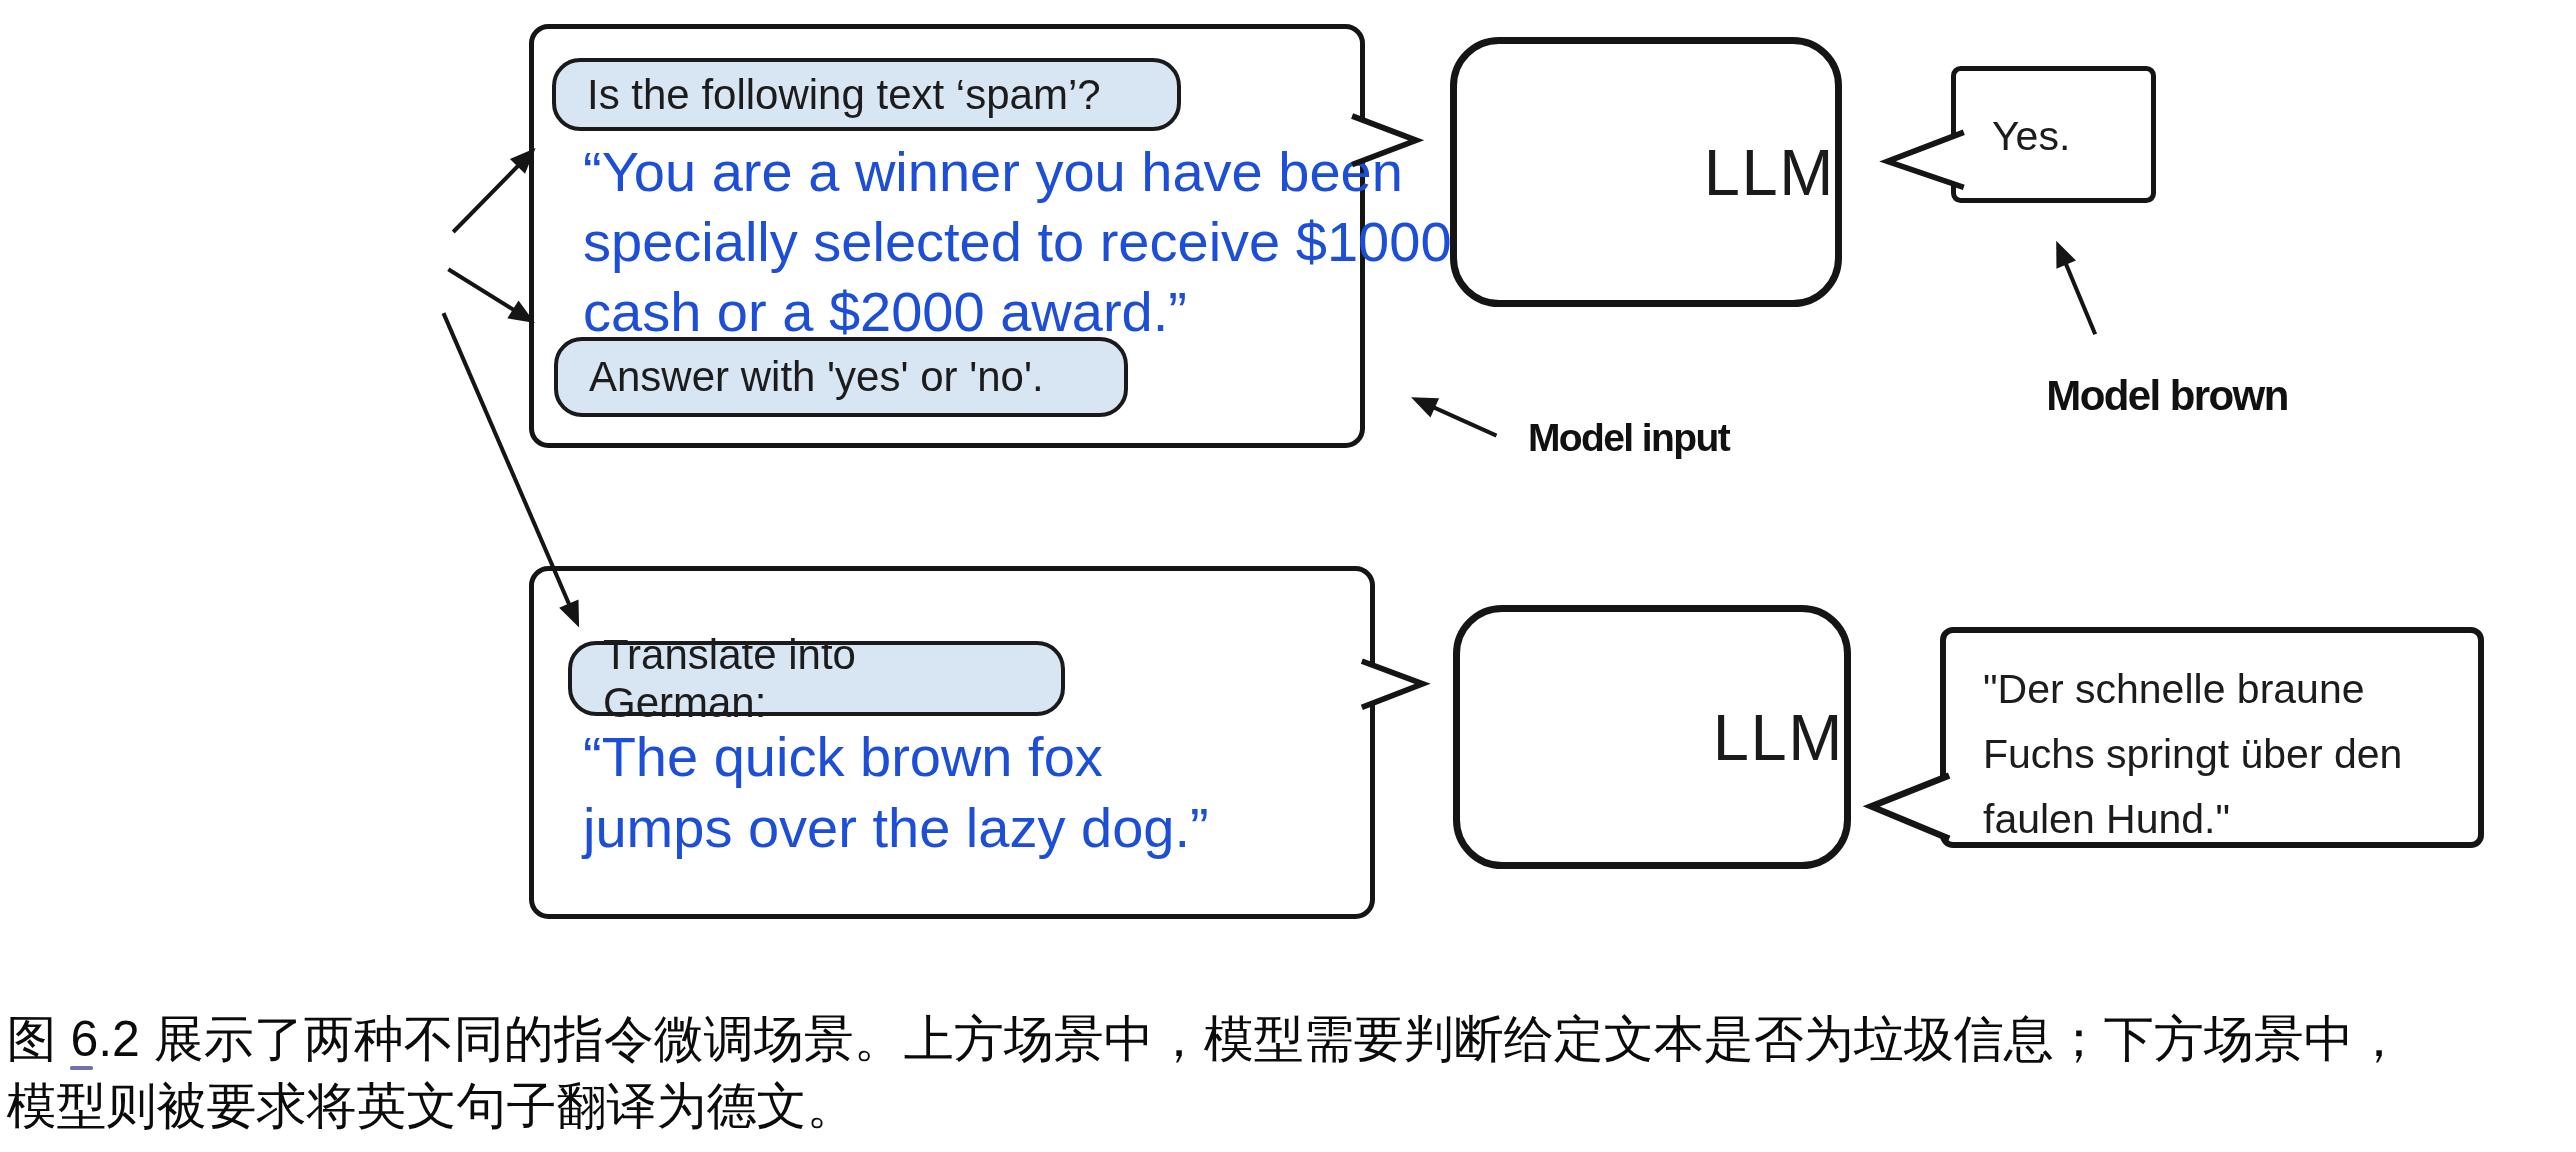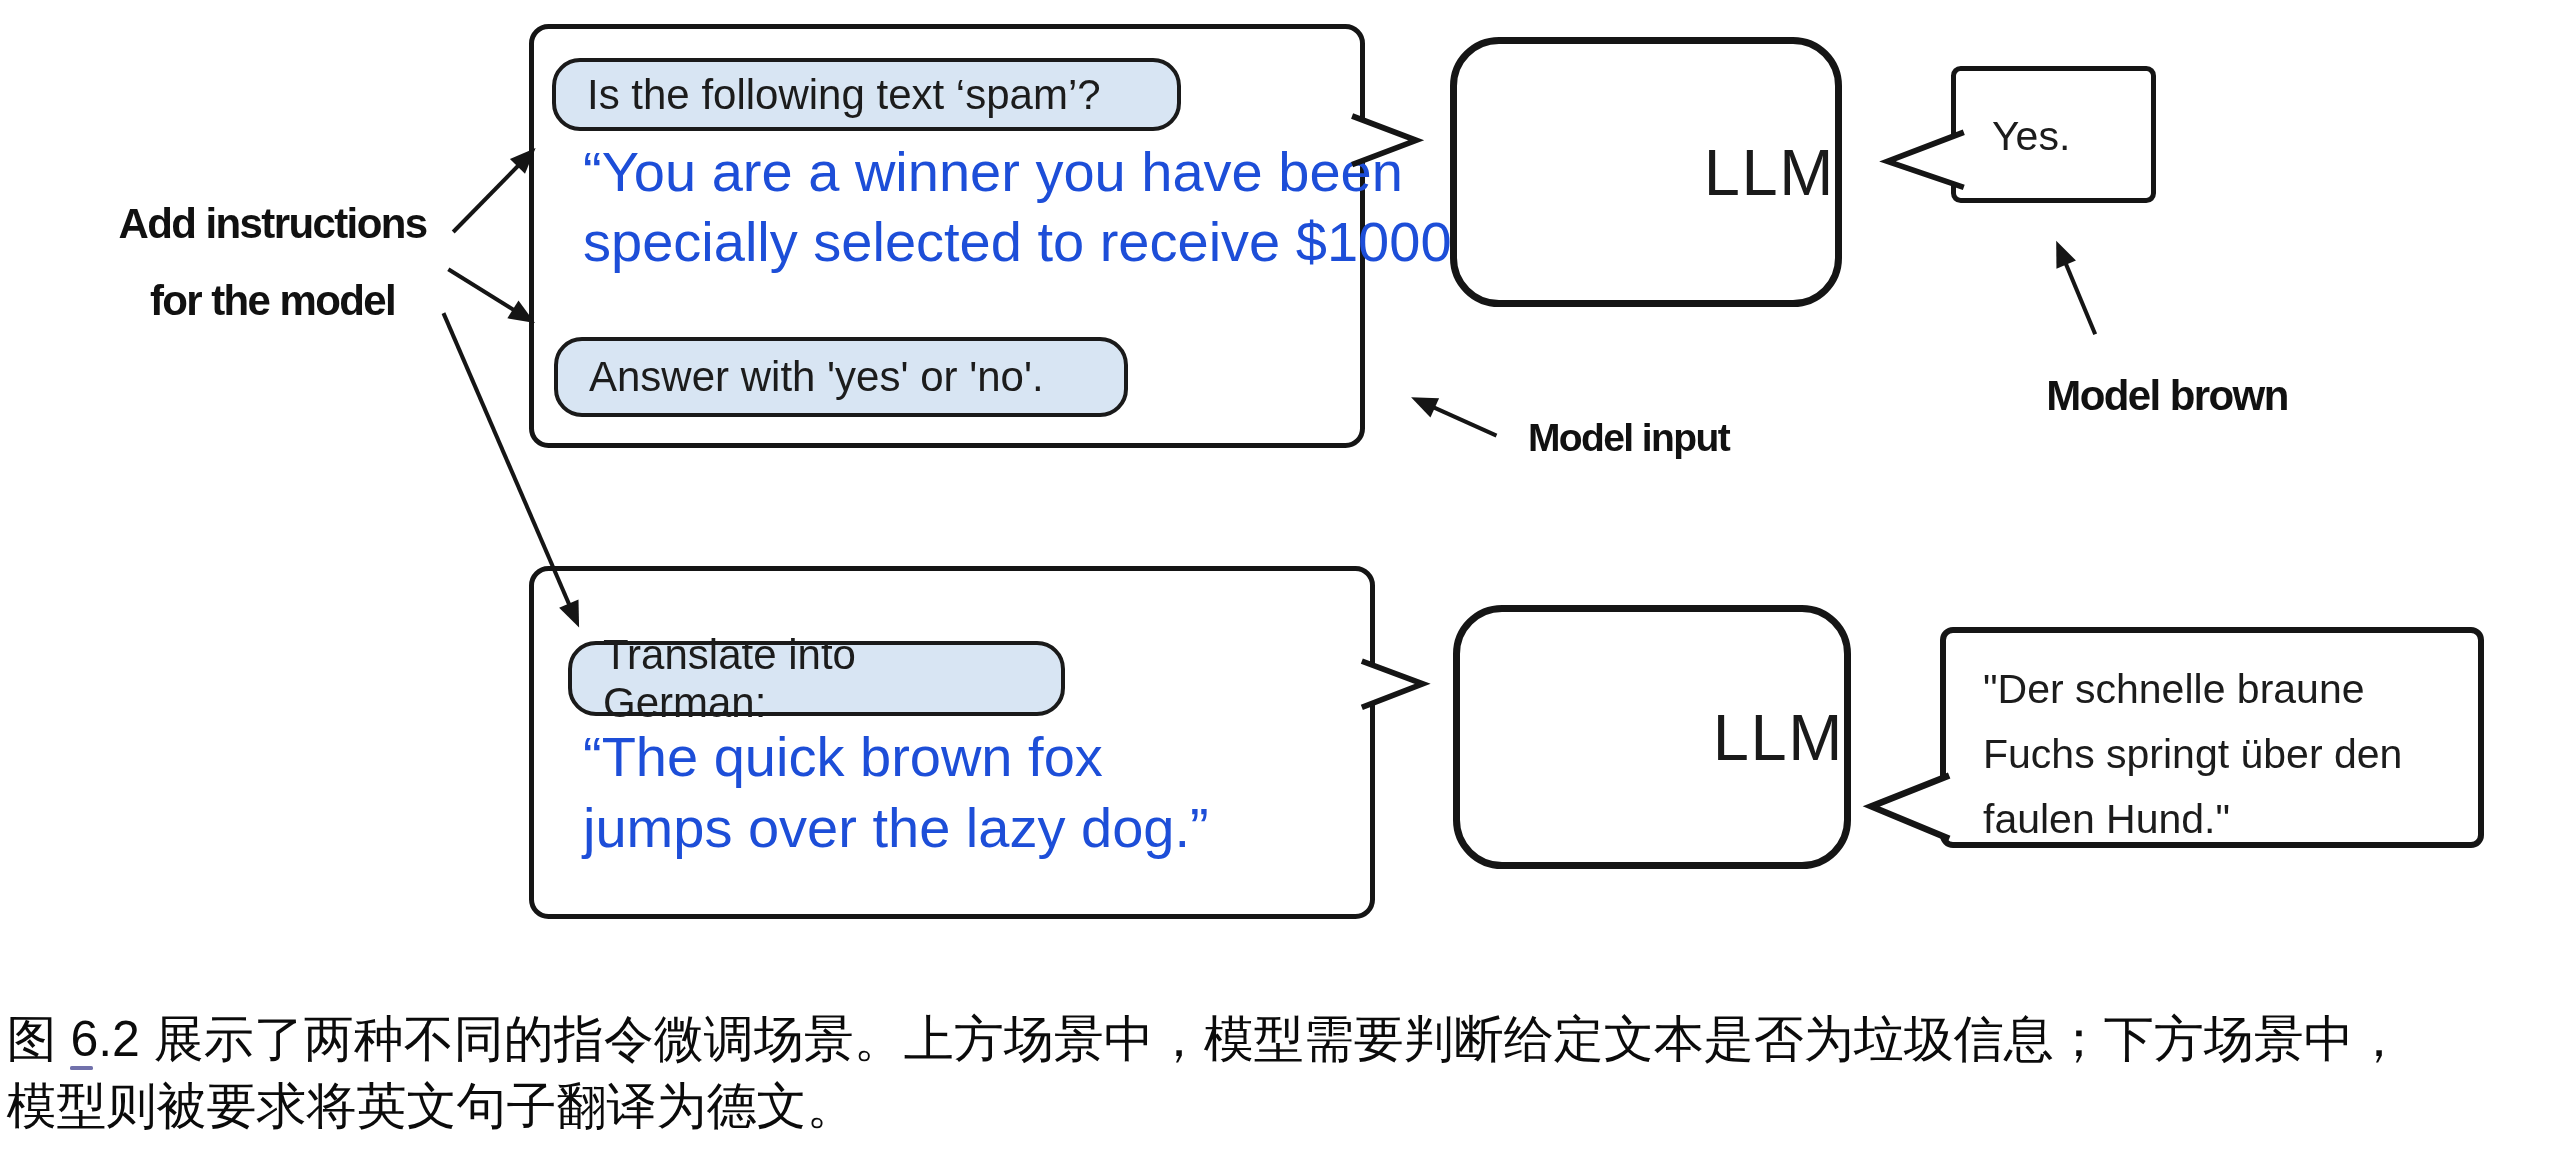--- a/index.html
+++ b/index.html
@@ -19,34 +19,31 @@
   .bline{height:71px;display:flex;align-items:center;white-space:nowrap;}
   .gline{height:65px;display:flex;align-items:center;white-space:nowrap;font-size:41px;color:#1c1c1c;}
   .caption{font-size:50px;color:#0b0b0b;white-space:nowrap;line-height:58px;}
   svg.overlay{position:absolute;left:0;top:0;pointer-events:none;}
 </style>
 </head>
 <body>
 
 <div class="stage">
 
-  <div class="abs annot" style="left:94px;top:185px;width:357px;font-size:42px;line-height:77px;">
-    <div>Add instructions</div>
-    <div>for the model</div>
-  </div>
 
   <div class="abs bigbox" style="left:529px;top:24px;width:836px;height:424px;"></div>
 
   <div class="abs pill" style="left:552px;top:58px;width:629px;height:73px;">
     <span>Is the following text ‘spam’?</span>
   </div>
 
   <div class="abs boxtext" style="left:575px;top:136px;">
     <div class="tline">“You are a winner you have been</div>
     <div class="tline">specially selected to receive $1000</div>
+    <div class="tline">cash or a $2000 award.”</div>
   </div>
 
   <div class="abs pill" style="left:554px;top:337px;width:574px;height:80px;">
     <span>Answer with 'yes' or 'no'.</span>
   </div>
 
   <div class="abs llmbox" style="left:1450px;top:37px;width:392px;height:270px;">
     <span class="llmtext">LLM</span>
   </div>
 

